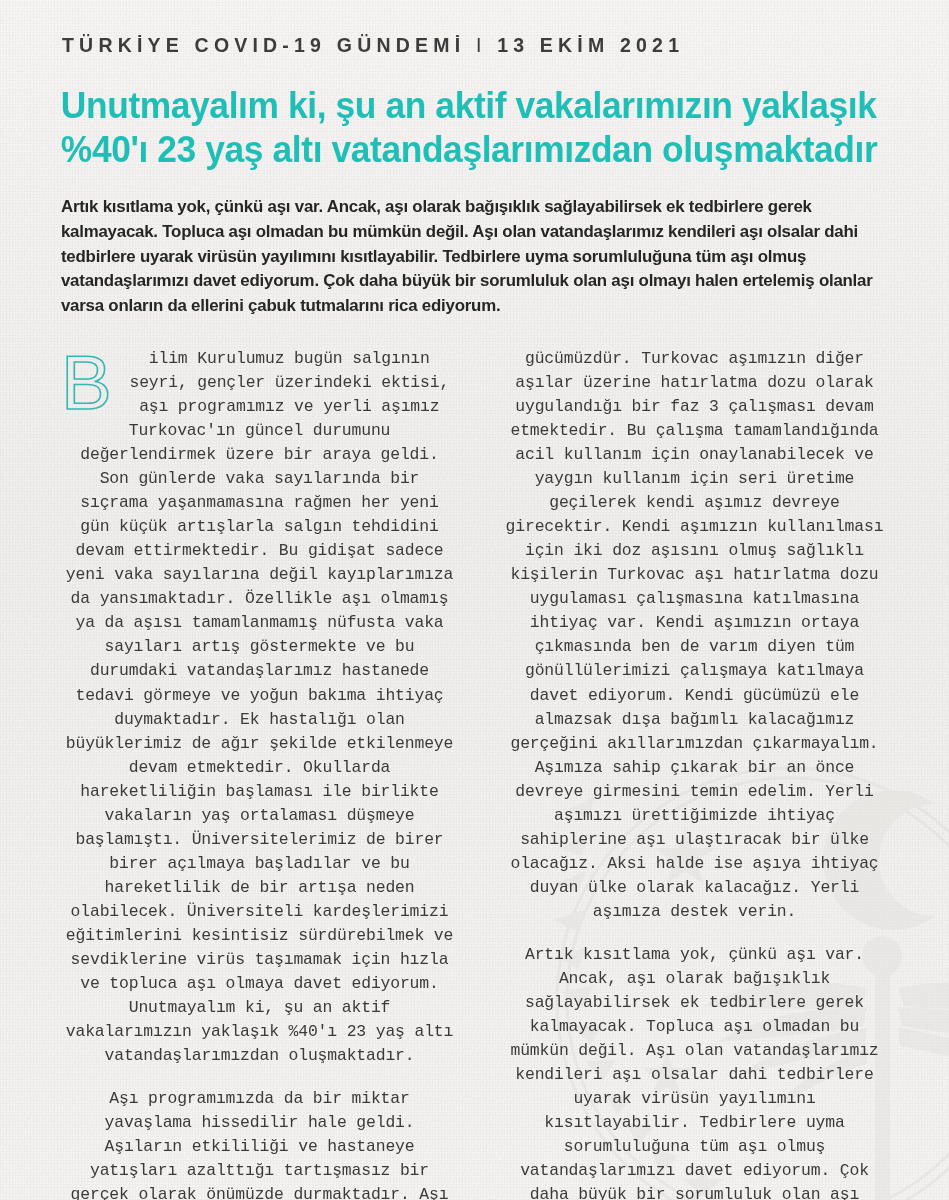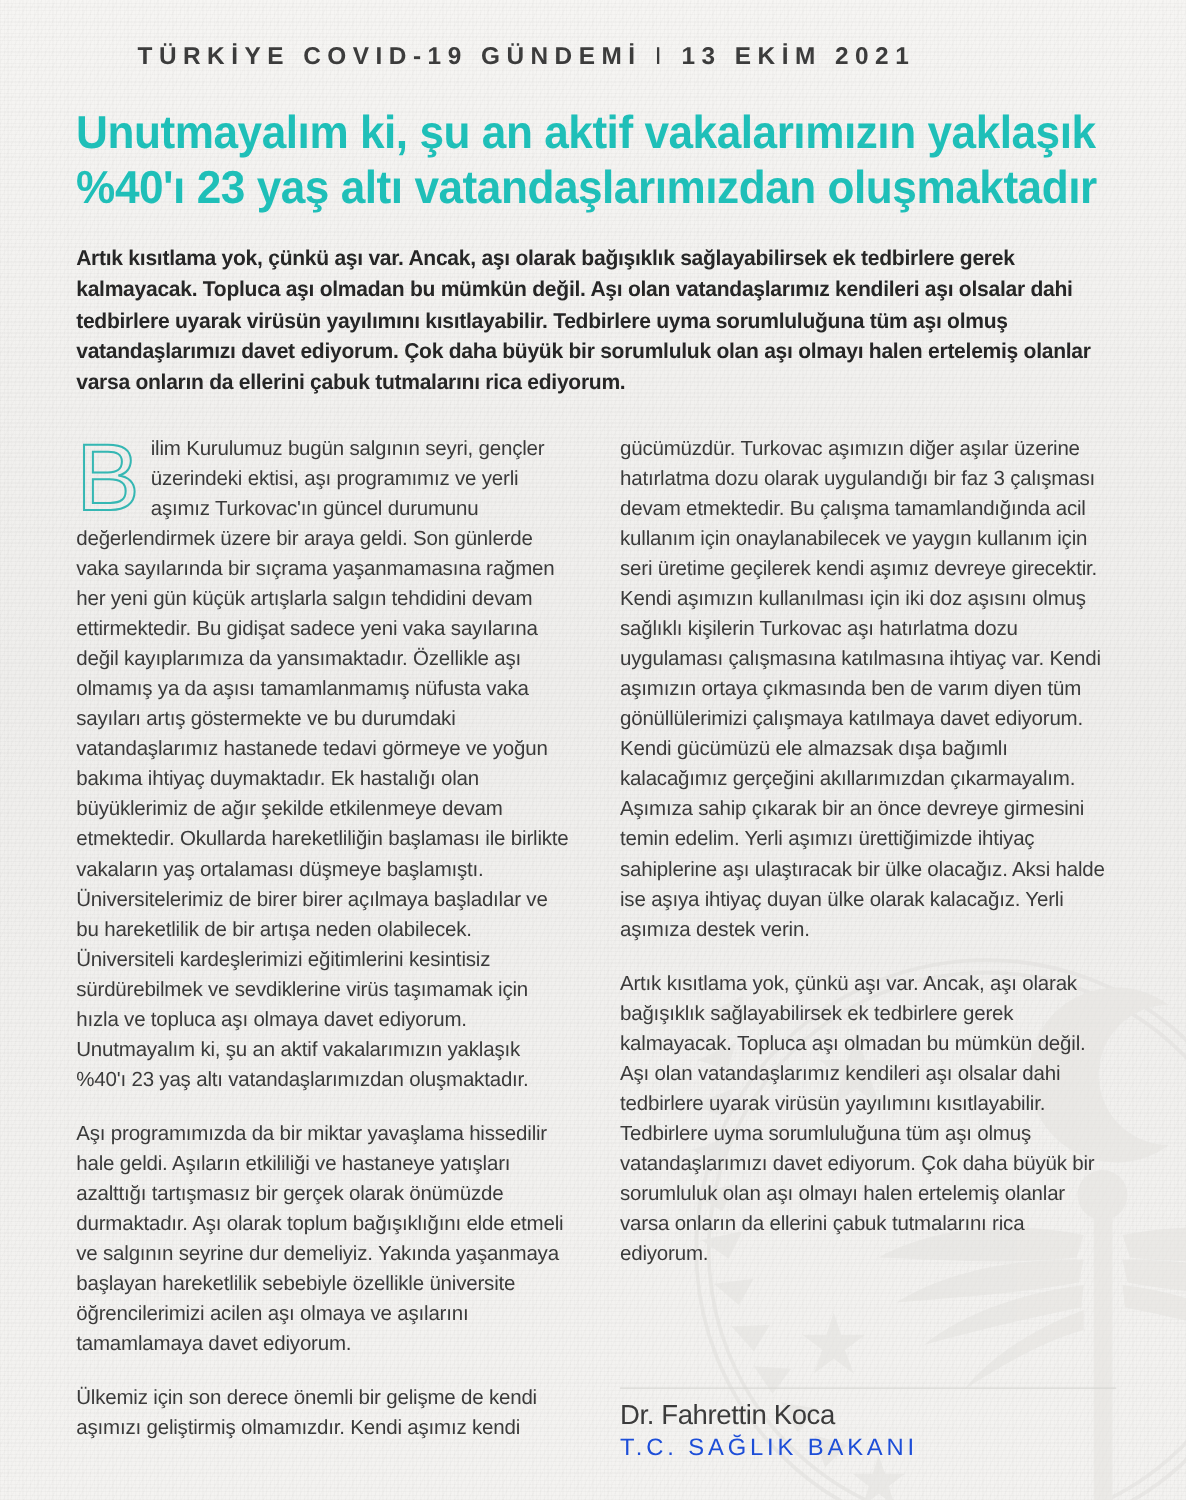--- a/index.html
+++ b/index.html
@@ -49,21 +49,20 @@
   }
 
   .kicker {
     padding-top: 34px;
     font-size: 19.5px;
     font-weight: bold;
     letter-spacing: 5.2px;
     color: #3c3c3c;
     white-space: nowrap;
     padding-left: 4px;
-    margin-left: 48px;
   }
   .kicker .sep {
     color: #3c3c3c;
     font-weight: normal;
     letter-spacing: 5.2px;
   }
 
   .headline {
     margin-top: 27px;
     color: #1fbfb8;
@@ -100,21 +99,22 @@
     flex: 0 0 397px;
     position: relative;
   }
 
   .body-p {
     font-size: 16.4px;
     line-height: 1.465;
     color: #3a3a3a;
     letter-spacing: -0.15px;
     margin: 0 0 19px 0;
-    text-align: left;
+    text-align: center;
+    font-family: Liberation Mono, monospace;
   }
   .body-p:last-child { margin-bottom: 16px; }
 
   
   .dropcap-wrap::before {
     content: "B";
     float: left;
     font-family: "Liberation Sans", sans-serif;
     font-size: 76px;
     line-height: 0.82;

